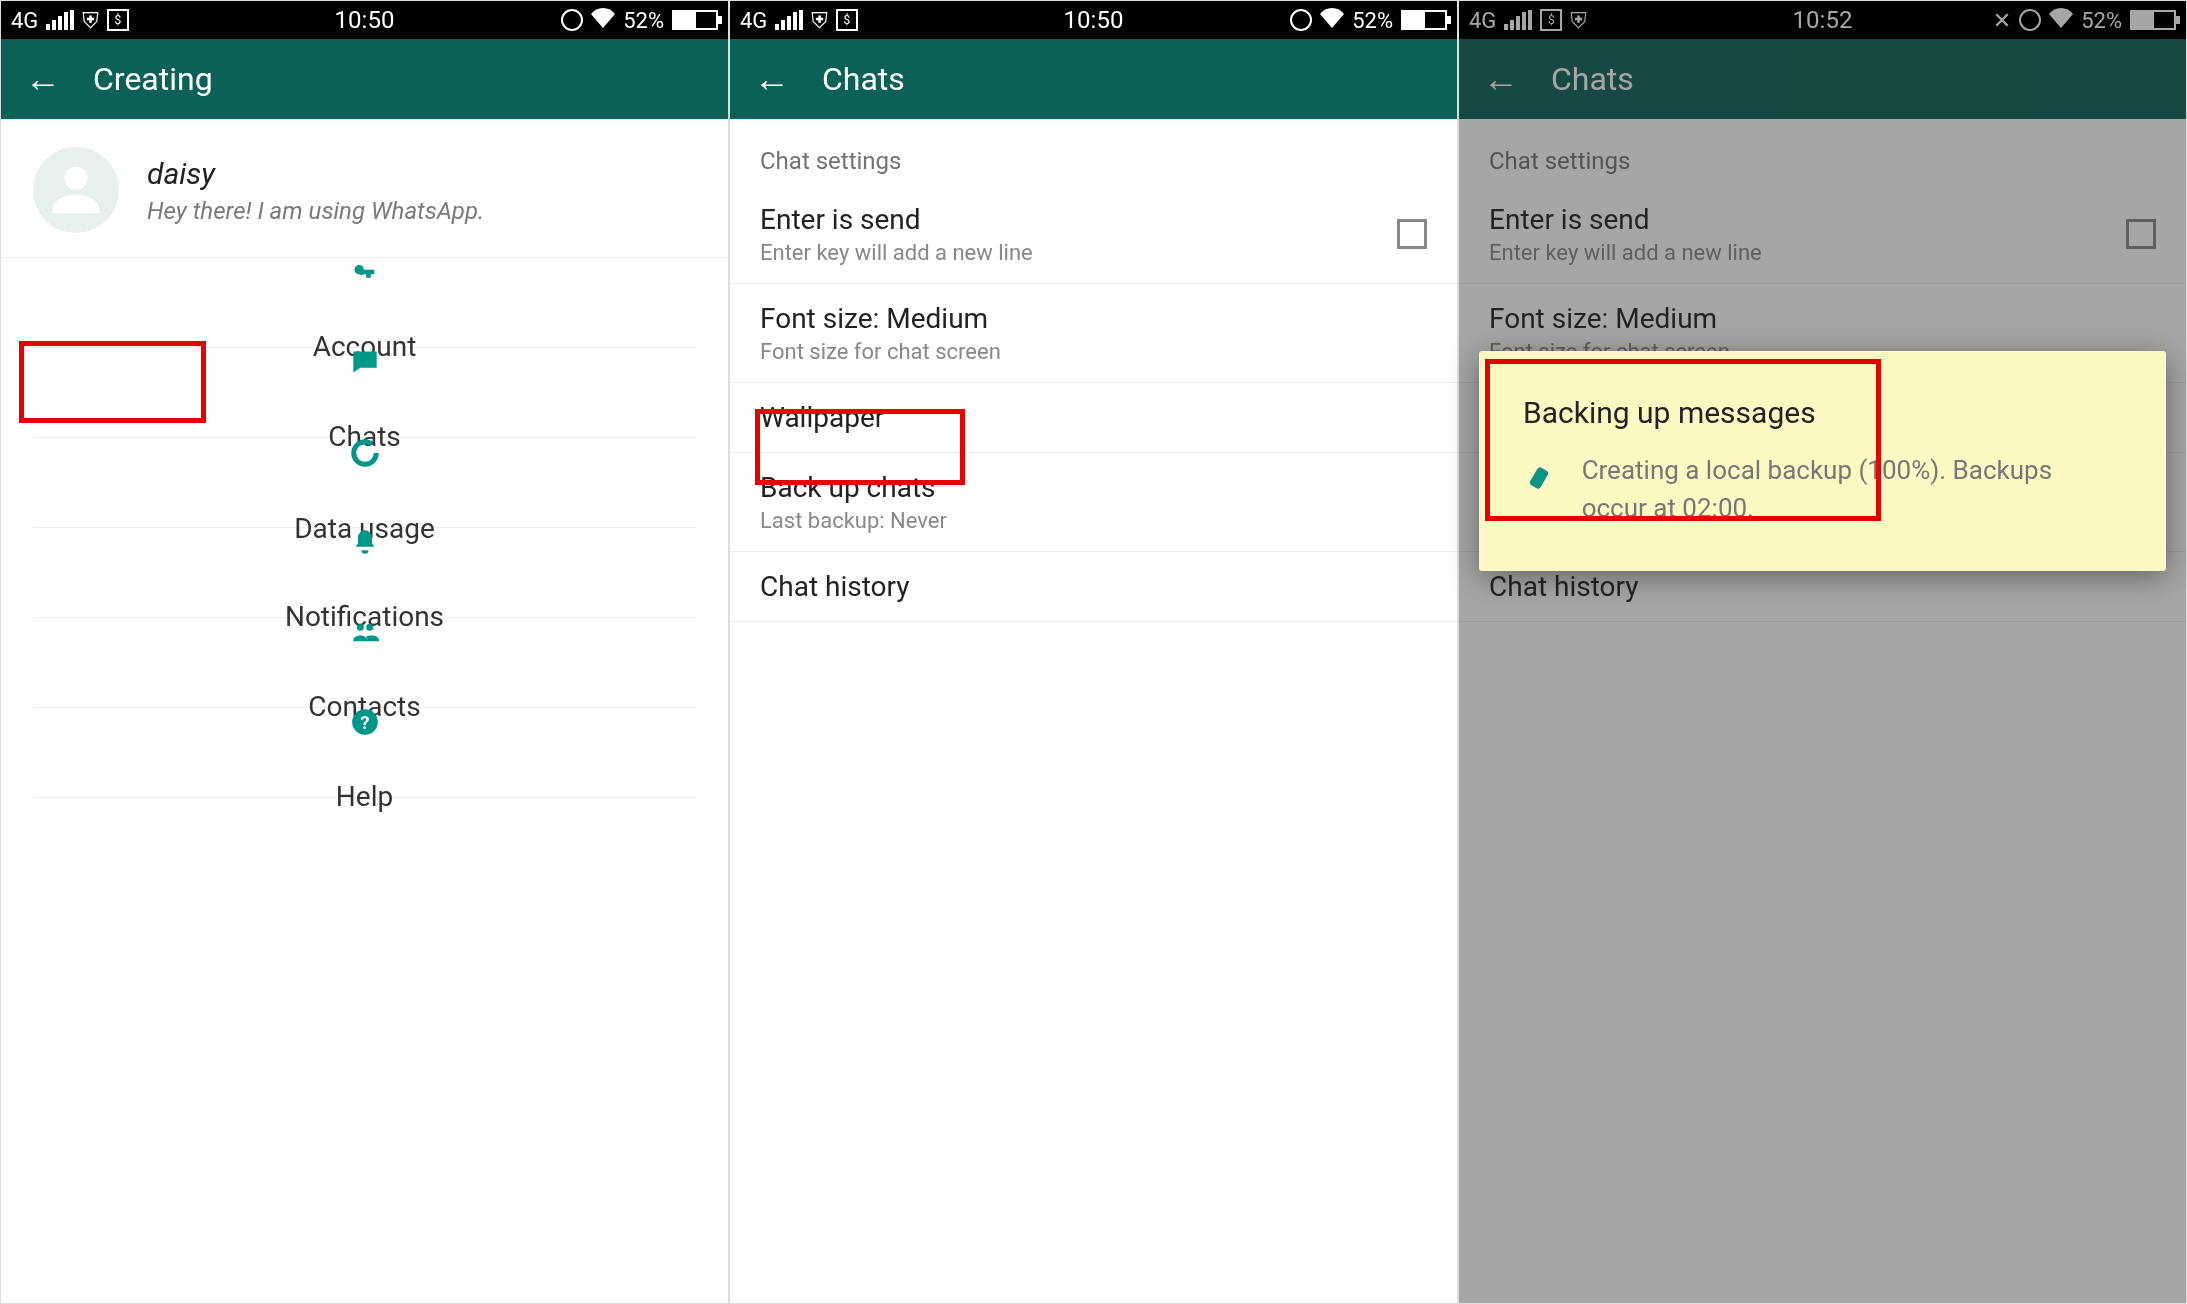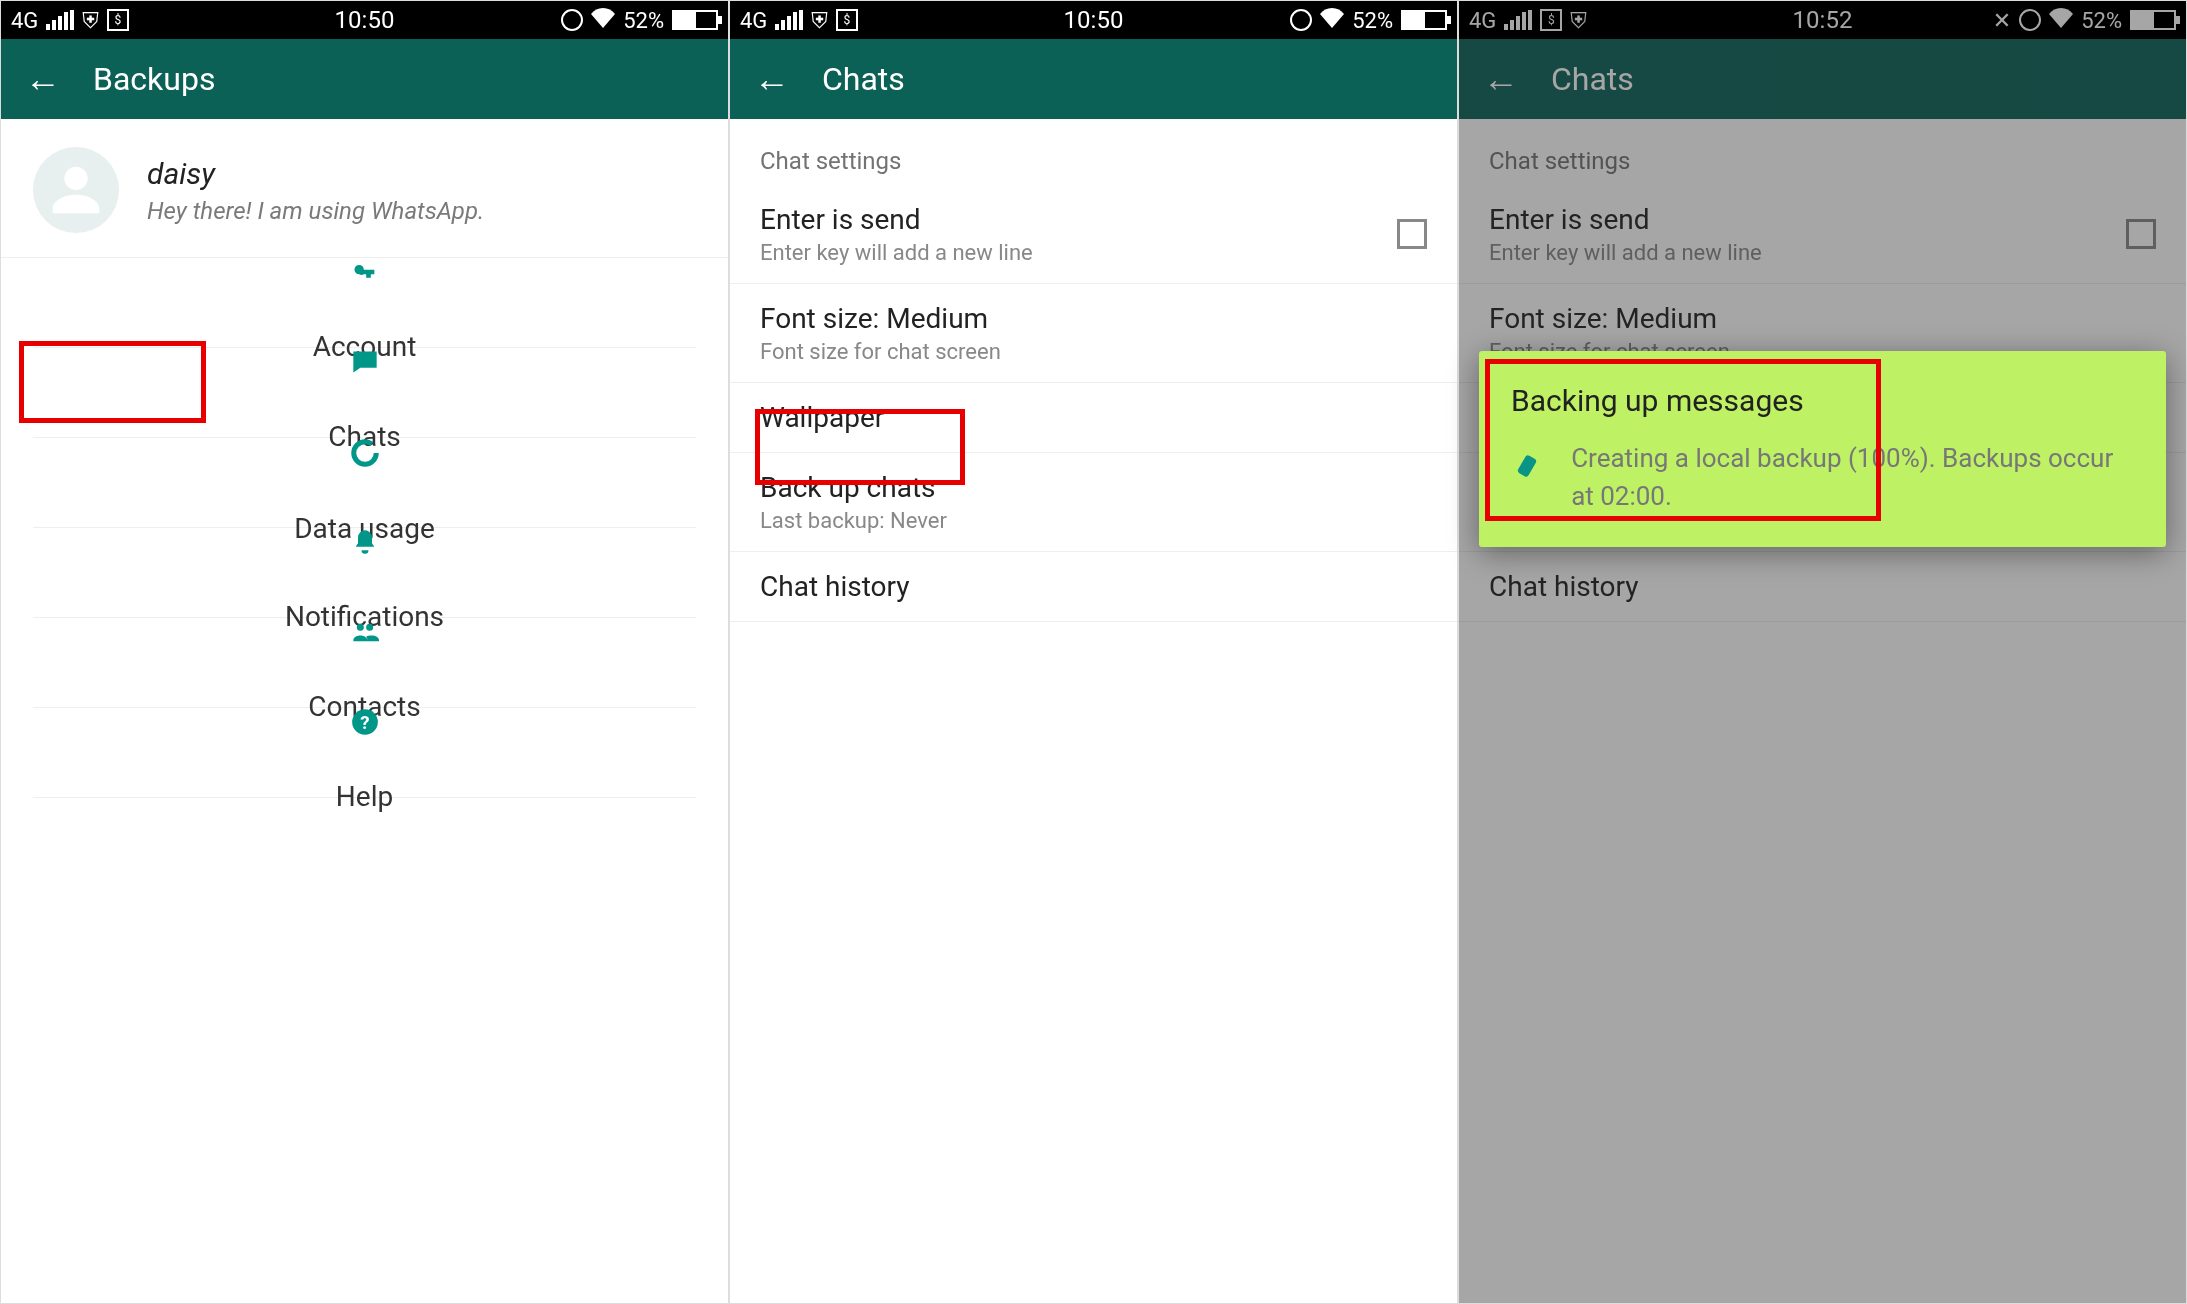--- a/index.html
+++ b/index.html
@@ -52,21 +52,21 @@
 
 .srow { display:flex; align-items:center; justify-content:space-between; padding:18px 30px; border-bottom:1px solid #eee; }
 .srow .st { font-size:28px; color:#222; }
 .srow .sd { font-size:22px; color:#888; margin-top:4px; }
 .srow .chk { width:30px; height:30px; border:3px solid #888; }
 
 
 .dim { position:absolute; inset:0; background:rgba(0,0,0,.35); }
 
 
-.modal { position:absolute; left:20px; right:20px; top:350px; background:#bef264; border-radius:3px; box-shadow:0 6px 30px rgba(0,0,0,.4); padding:32px; }
+.modal { position:absolute; left:20px; right:20px; top:350px; background:#fef9c3; border-radius:3px; box-shadow:0 6px 30px rgba(0,0,0,.4); padding:44px; }
 .modal .mt { font-size:30px; color:#222; margin-bottom:22px; }
 .modal .mb { display:flex; gap:22px; align-items:flex-start; }
 .modal .sp { width:44px; height:44px; position:relative; }
 .modal .sp::after { content:""; position:absolute; width:12px; height:20px; background:#0a9486; border-radius:3px; transform:rotate(30deg); left:10px; top:16px; }
 .modal .md { font-size:26px; color:#777; line-height:1.45; }
 
 
 .phone3-content { opacity:.9; }
 
 
@@ -103,21 +103,21 @@
         <span>52%</span>
         <span class="batt">
               <i></i>
             </span>
       </div>
     </div>
   </div>
 
   <div class="appbar">
     <span class="back">←</span>
-    <span class="title">Backups</span>
+    <span class="title">Creating</span>
   </div>
 
   <div class="profile">
     <div class="avatar">
       <svg viewBox="0 0 24 24">
             <path d="M12 12a5 5 0 100-10 5 5 0 000 10zm0 2c-5 0-10 2.5-10 6v2h20v-2c0-3.5-5-6-10-6z"></path>
           </svg>
     </div>
     <div>
       <div class="pname">daisy</div>

